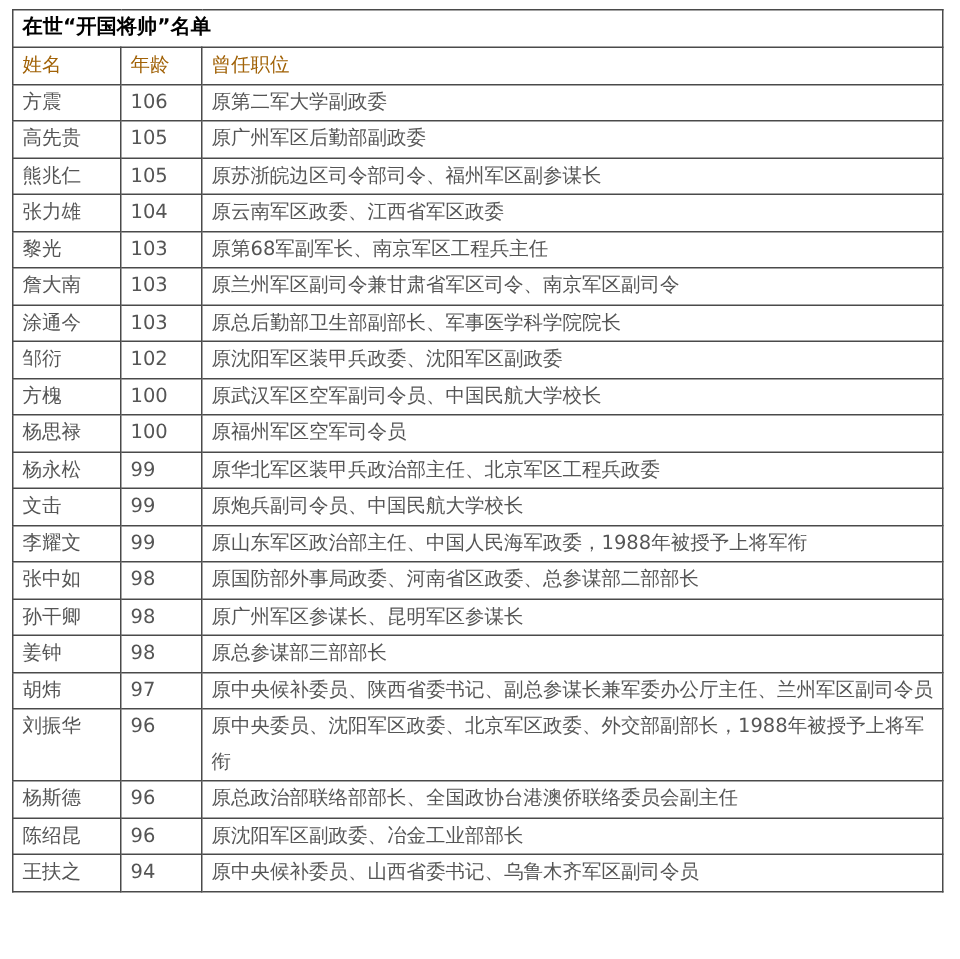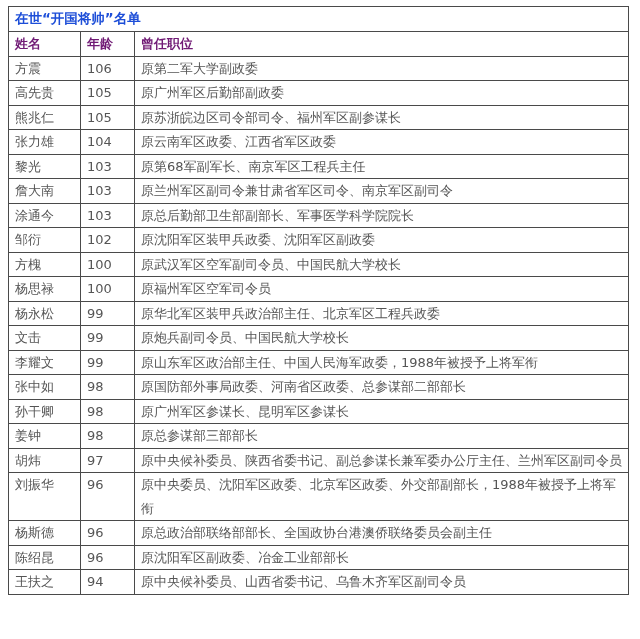--- a/index.html
+++ b/index.html
@@ -2,22 +2,22 @@
 <html><head>
 <meta charset="utf-8">
 <style>
   html, body { margin:0; padding:0; background:#ffffff; }
   body { width:640px; height:639px; position:relative; overflow:hidden;
          font-family:"DejaVu Sans","Liberation Sans",sans-serif; }
   .wrap { position:absolute; left:8px; top:6px; width:620px; }
   table { border-collapse:collapse; width:620px; table-layout:fixed; }
   td, th { border:1.5px solid #4a4a4a; padding:0 6px; font-size:13px;
            line-height:23.5px; vertical-align:top; text-align:left; color:#555; font-weight:normal; }
-  .title-cell { color:#1d4ed8; font-size:13.5px; font-weight:600; height:24px; }
-  th { color:#701a75; font-weight:700; }
+  .title-cell { color:#000000; font-size:13.5px; font-weight:600; height:24px; }
+  th { color:#a16207; font-weight:400; }
   col.c1 { width:72px; } col.c2 { width:54px; } col.c3 { width:494px; }
   .pos { white-space:normal; word-break:break-all; }
 </style>
 </head>
 <body>
 
 <div class="wrap">
   <table>
     <colgroup>
         <col class="c1">

